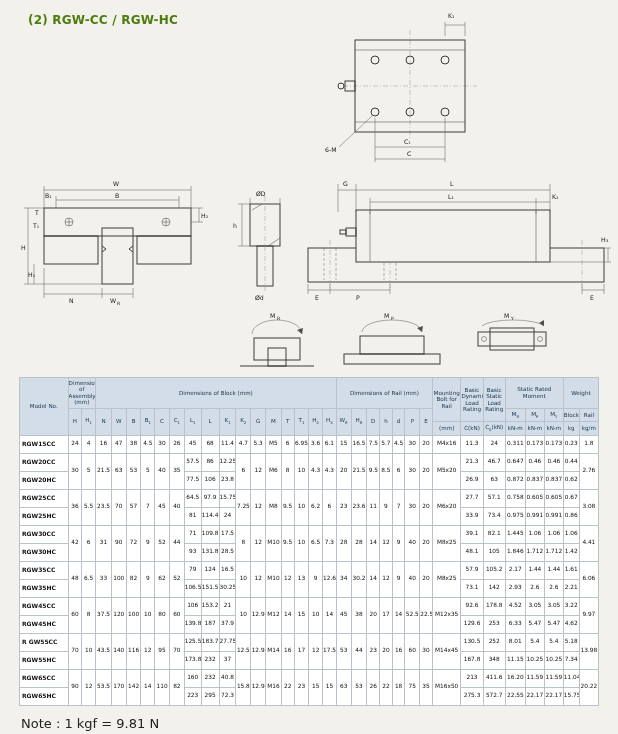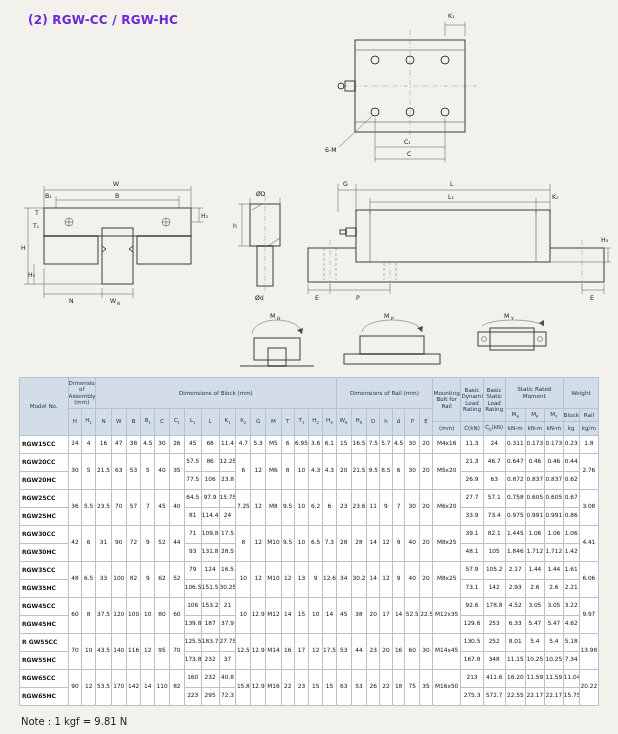--- a/index.html
+++ b/index.html
@@ -1,35 +1,35 @@
 <!DOCTYPE html>
 <html><head>
 <meta charset="utf-8">
 <style>
   *{box-sizing:border-box}
   html,body{margin:0;padding:0;background:#e8e6e1;font-family:"DejaVu Sans",sans-serif}
   .page{position:relative;width:618px;height:734px;background:#f3f1ec;overflow:hidden;margin:0 auto}
-  .title{position:absolute;left:28px;top:13px;font-size:12px;font-weight:bold;color:#6d28d9;letter-spacing:.2px}
+  .title{position:absolute;left:28px;top:13px;font-size:12px;font-weight:bold;color:#4d7c0f;letter-spacing:.2px}
   .diagram{position:absolute}
   .ln{fill:none;stroke:#3c3c3c;stroke-width:1}
   .thin{fill:none;stroke:#5a5a5a;stroke-width:.6}
   .dim{fill:none;stroke:#646464;stroke-width:.55}
   .cl{fill:none;stroke:#979797;stroke-width:.5;stroke-dasharray:5 2 1 2}
   .dsh{fill:none;stroke:#6a6a6a;stroke-width:.5;stroke-dasharray:3 2}
   .bgfill{fill:#f3f1ec}
   .arrow{fill:#4e4e4e;stroke:none}
   svg text{font-family:"DejaVu Sans",sans-serif;font-size:6.2px;fill:#1b1b1b}
   svg text.subt{font-size:4.6px}
   .spec-table{position:absolute;left:19px;top:377px;width:580px;border-collapse:collapse;table-layout:fixed;background:#fff}
   .spec-table th,.spec-table td{border:1px solid #b9c2cc;text-align:center;vertical-align:middle;padding:0;overflow:hidden}
   .spec-table thead th{background:#d2dde8;color:#17344e;font-weight:normal;font-size:5.6px;line-height:1.15;padding:2px 0}
   .spec-table td{font-size:5.8px;height:18px;color:#111;background:#fff;line-height:1}
   .spec-table td.model{text-align:left;padding-left:2px;font-weight:bold;font-size:6px;white-space:nowrap}
   .spec-table sub{font-size:68%}
-  .note{position:absolute;left:21px;top:716px;font-size:10px;color:#222}
+  .note{position:absolute;left:21px;top:716px;font-size:13px;color:#222}
 </style>
 </head>
 <body>
 
 <div class="page">
 
   <div class="title">(2) RGW-CC / RGW-HC</div>
 
   <svg class="diagram" style="left:323px;top:6px" width="175" height="168" viewBox="0 0 175 168">
     <g>

